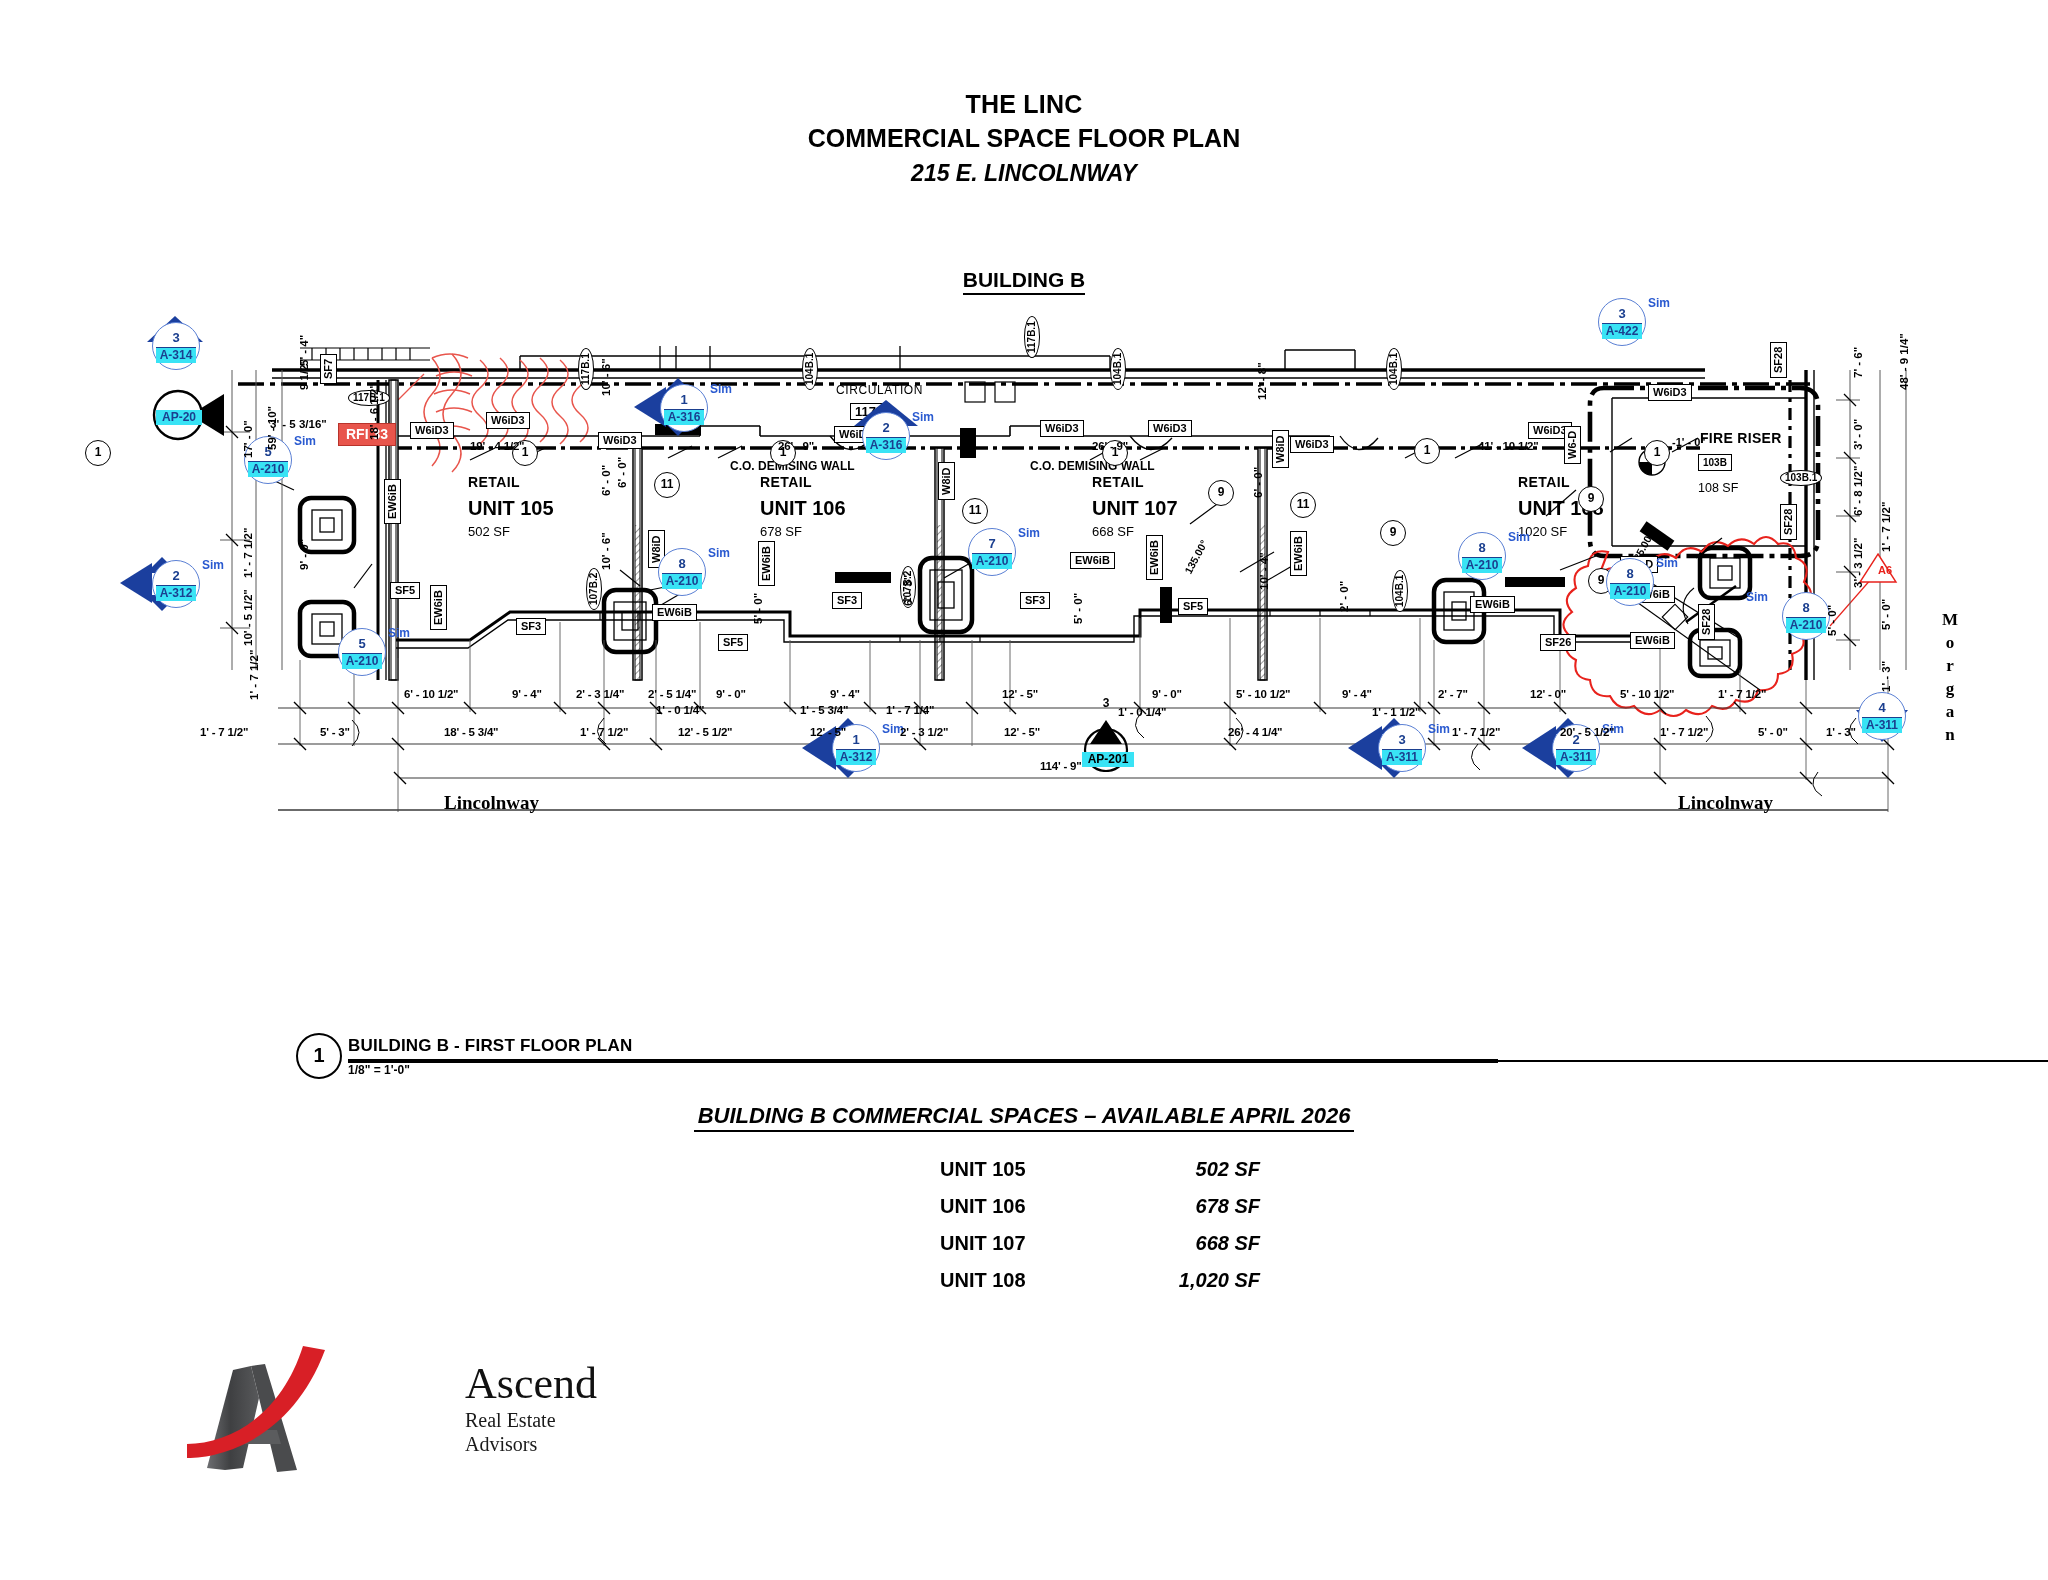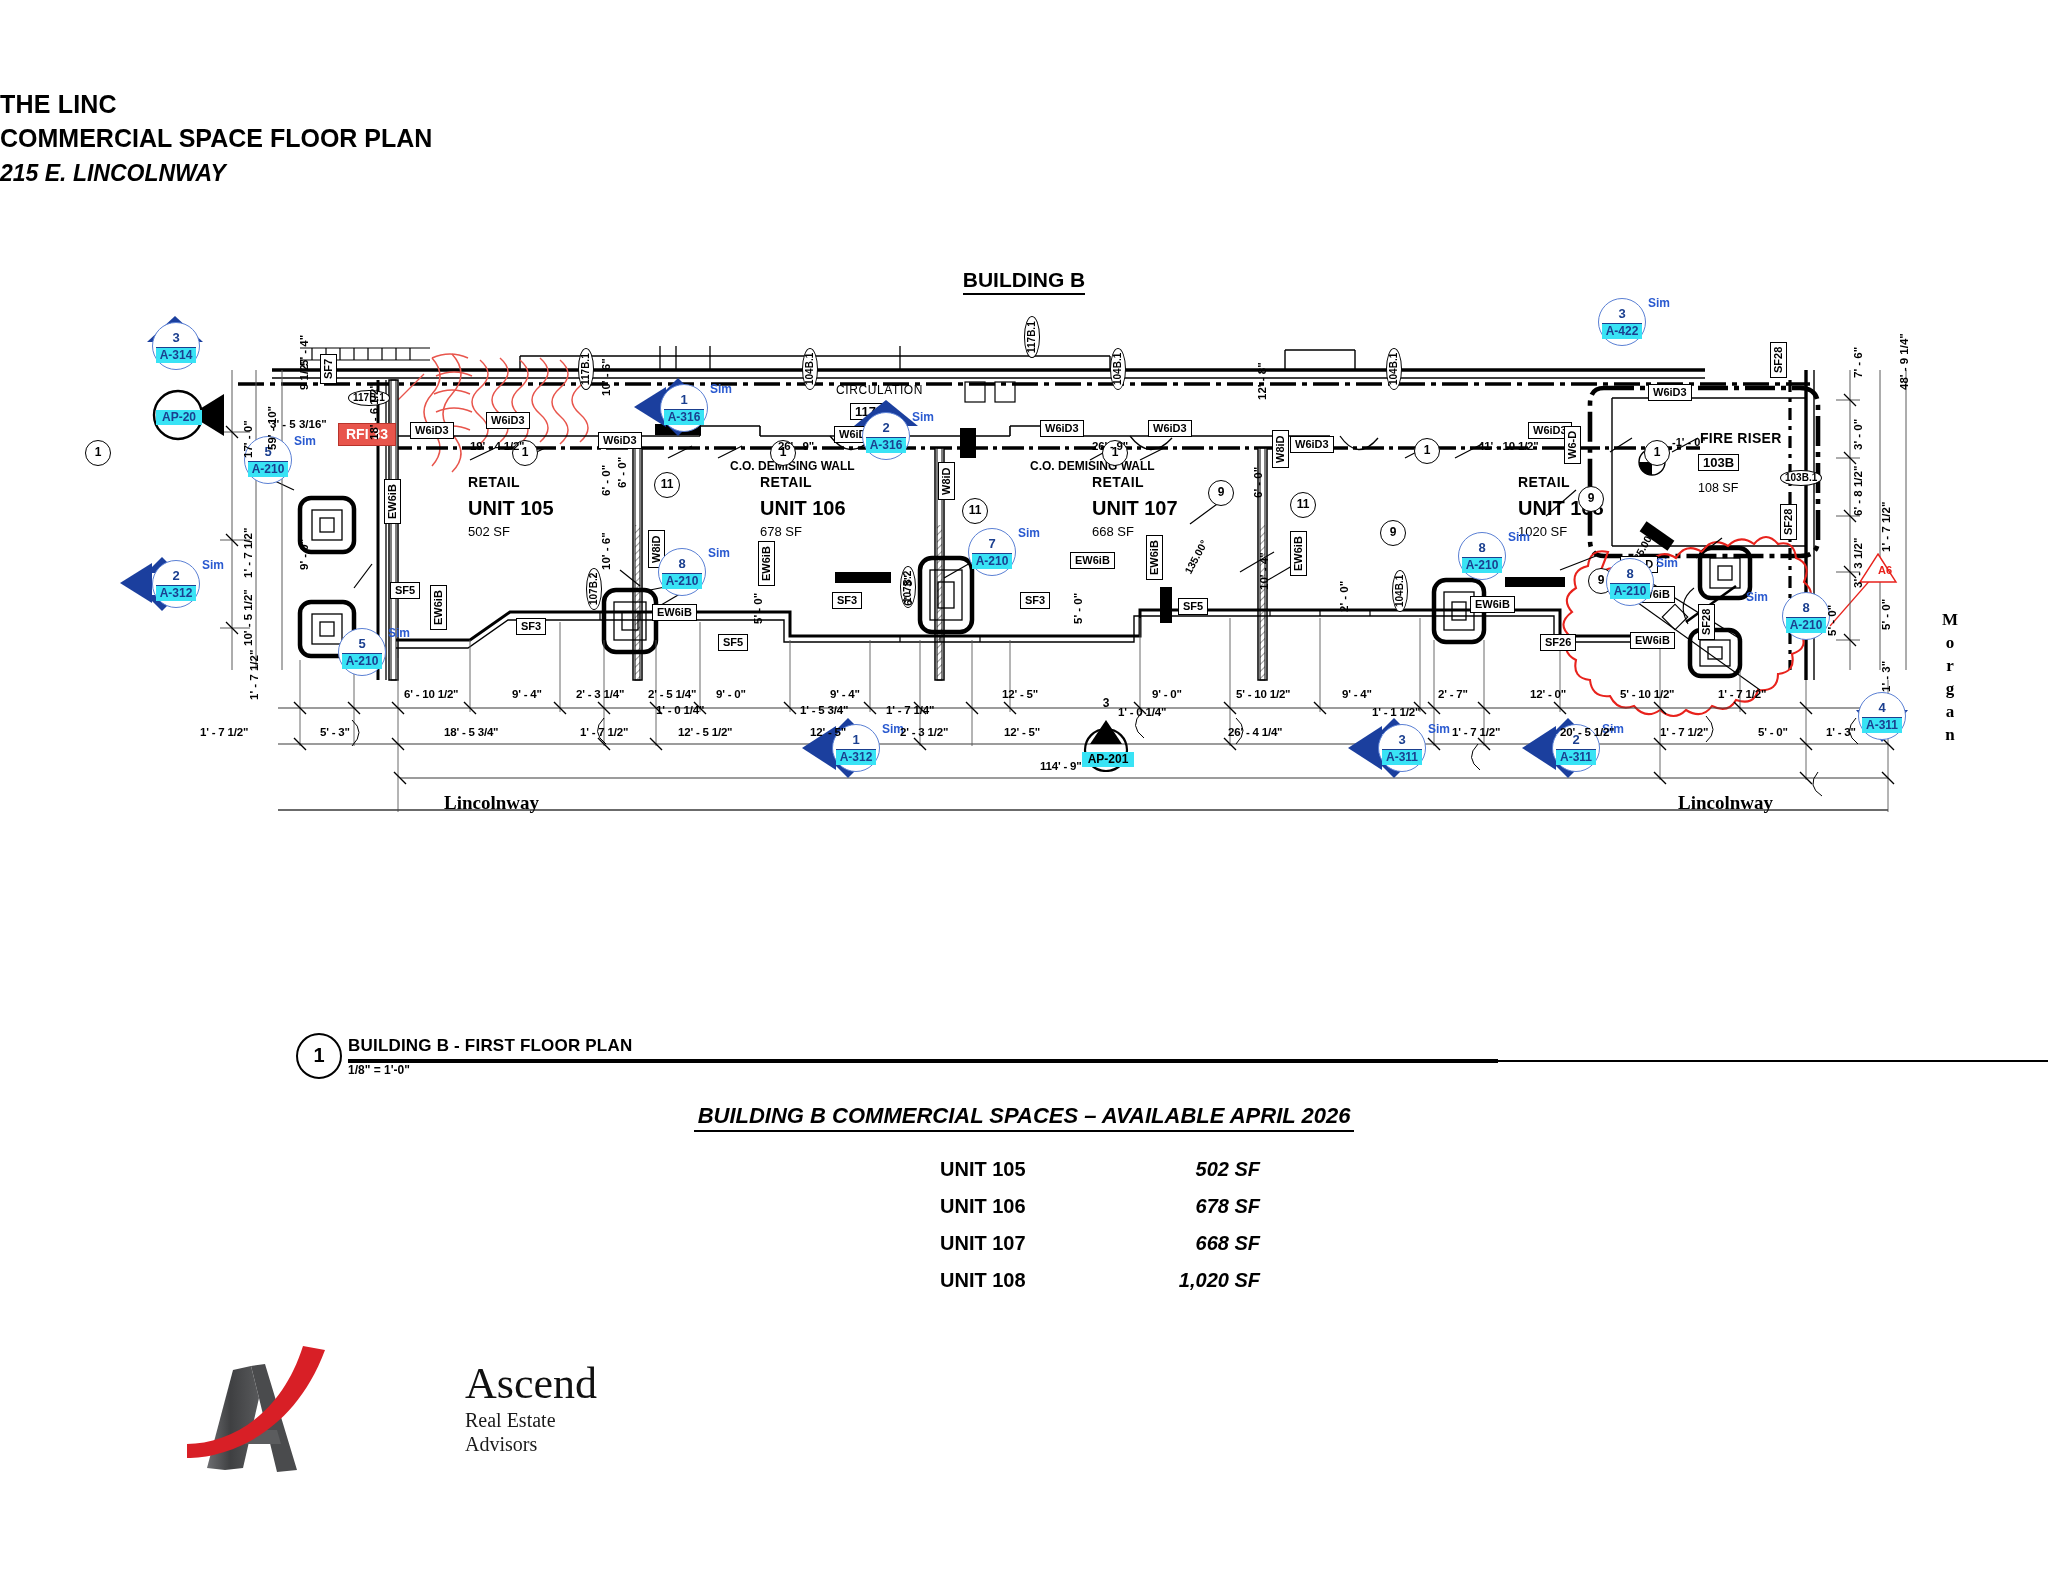--- a/index.html
+++ b/index.html
@@ -1,20 +1,20 @@
 <!DOCTYPE html>
 <html><head>
 <meta charset="utf-8">
 <style>
   html,body{margin:0;padding:0;background:#fff;}
   body{width:2048px;height:1580px;position:relative;overflow:hidden;
        font-family:"Liberation Sans",sans-serif;color:#000;}
 
   
-  #header{position:absolute;left:0;top:88px;width:2048px;text-align:left;}
+  #header{position:absolute;left:0;top:88px;width:2048px;text-align:center;}
   #header .l1{font-size:25px;font-weight:bold;letter-spacing:.2px;line-height:33px;}
   #header .l2{font-size:25px;font-weight:bold;line-height:35px;}
   #header .l3{font-size:23px;font-style:italic;font-weight:bold;line-height:34px;}
   #header .l4{font-size:23px;font-style:italic;font-weight:bold;line-height:34px;}
   #bldgb{position:absolute;left:0;top:268px;width:2048px;text-align:center;
          font-size:21px;font-weight:bold;}
   #bldgb span{border-bottom:2px solid #000;padding-bottom:2px;}
 
   
   #plan{position:absolute;left:0;top:340px;width:2048px;height:700px;}
@@ -350,21 +350,21 @@
 <div class="pl" style="left:1030px;top:120px;font-size:12px;font-weight:bold;">C.O. DEMISING WALL</div>
 <div class="pl room-ret" style="left:1092px;top:136px;">RETAIL</div>
 <div class="pl room-unit" style="left:1092px;top:162px;">UNIT 107</div>
 <div class="pl room-sf" style="left:1092px;top:186px;">668 SF</div>
 
 <div class="pl room-ret" style="left:1518px;top:136px;">RETAIL</div>
 <div class="pl room-unit" style="left:1518px;top:162px;">UNIT 108</div>
 <div class="pl room-sf" style="left:1518px;top:186px;">1020 SF</div>
 
 <div class="pl" style="left:1700px;top:92px;font-size:14px;font-weight:bold;letter-spacing:.3px;">FIRE RISER</div>
-<div class="tag" style="left:1698px;top:114px;font-size:13px;">103B</div>
+<div class="tag" style="left:1698px;top:114px;font-size:10px;">103B</div>
 <div class="pl" style="left:1698px;top:142px;font-size:12.5px;">108 SF</div>
 <div class="pl" style="left:1672px;top:96px;font-size:11px;font-weight:bold;">-1' - 0"</div>
 
 <div class="rfi" style="left:338px;top:83px;">RFI 33</div>
 
 <div style="position:absolute;left:1858px;top:212px;width:40px;height:32px;">
   <svg width="40" height="32">
         <polygon points="20,2 38,30 2,30" fill="#fff" stroke="#e8221c" stroke-width="1.4"></polygon>
       </svg>
   <div style="position:absolute;left:7px;top:12px;width:40px;text-align:center;font-size:11px;font-weight:bold;color:#e8221c;">A6</div>

